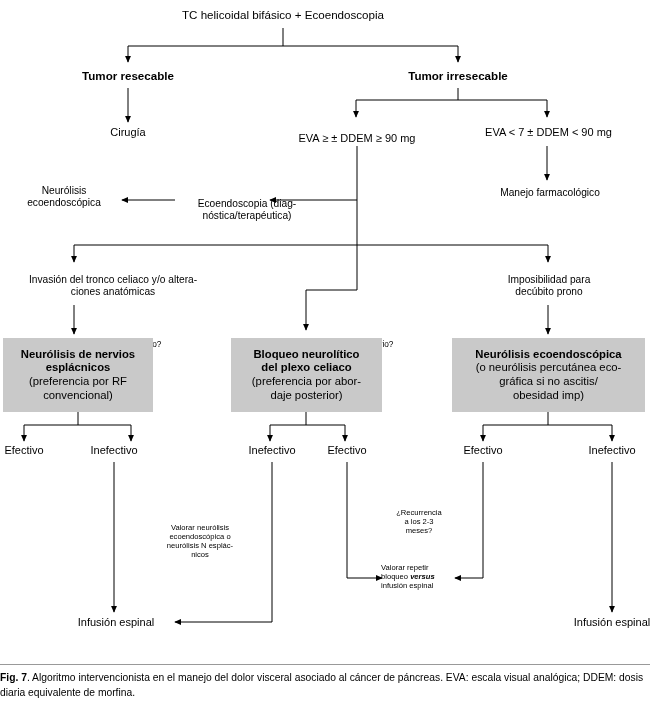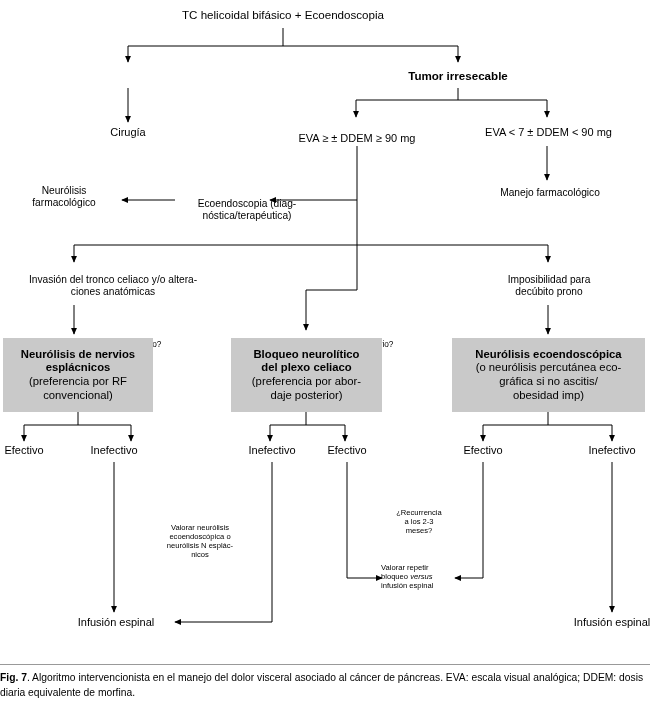--- a/index.html
+++ b/index.html
@@ -44,21 +44,21 @@
   .caption{
     position:absolute;
     left:0;top:664px;width:650px;
     font-size:10.3px;
     line-height:1.45;
     padding-top:6px;
     border-top:1px solid #999;
     box-sizing:border-box;
   }
   .caption .fignum{font-weight:bold;}
-  .ital{font-style:italic;}
+  .ital{font-style:italic;font-weight:bold;}
 </style>
 </head>
 <body>
 
 <div id="diagram">
 
   <svg class="edges" viewBox="0 0 650 702" xmlns="http://www.w3.org/2000/svg">
     <defs>
       <marker id="ah" markerWidth="8" markerHeight="8" refX="6.2" refY="3" orient="auto" markerUnits="userSpaceOnUse">
         <path d="M0,0 L7,3 L0,6 z" fill="#000"></path>
@@ -122,31 +122,32 @@
 
       <path d="M483,462 L483,578"></path>
       <path d="M483,578 L455,578" marker-end="url(#ah)"></path>
 
       <path d="M612,462 L612,612" marker-end="url(#ah)"></path>
     </g>
   </svg>
 
   <div class="node t13" style="left:143px;top:8px;width:280px;">TC helicoidal bifásico + Ecoendoscopia</div>
 
+  <div class="node t13 bold" style="left:38px;top:69px;width:180px;">Tumor resecable</div>
 
   <div class="node t13 bold" style="left:368px;top:69px;width:180px;">Tumor irresecable</div>
 
   <div class="node t12" style="left:78px;top:126px;width:100px;">Cirugía</div>
 
   <div class="node t12" style="left:262px;top:132px;width:190px;">EVA ≥ ± DDEM ≥ 90 mg</div>
 
   <div class="node t12" style="left:452px;top:126px;width:193px;">EVA &lt; 7 ± DDEM &lt; 90 mg</div>
 
   <div class="node t11" style="left:8px;top:185px;width:112px;">Neurólisis
-farmacológico</div>
+ecoendoscópica</div>
 
   <div class="node t11" style="left:178px;top:198px;width:138px;">Ecoendoscopia (diag-
 nóstica/terapéutica)</div>
 
   <div class="node t11" style="left:470px;top:187px;width:160px;">Manejo farmacológico</div>
 
   <div class="node t11" style="left:2px;top:274px;width:222px;">Invasión del tronco celiaco y/o altera-
 ciones anatómicas</div>
 
   <div class="node t11" style="left:470px;top:274px;width:158px;">Imposibilidad para

